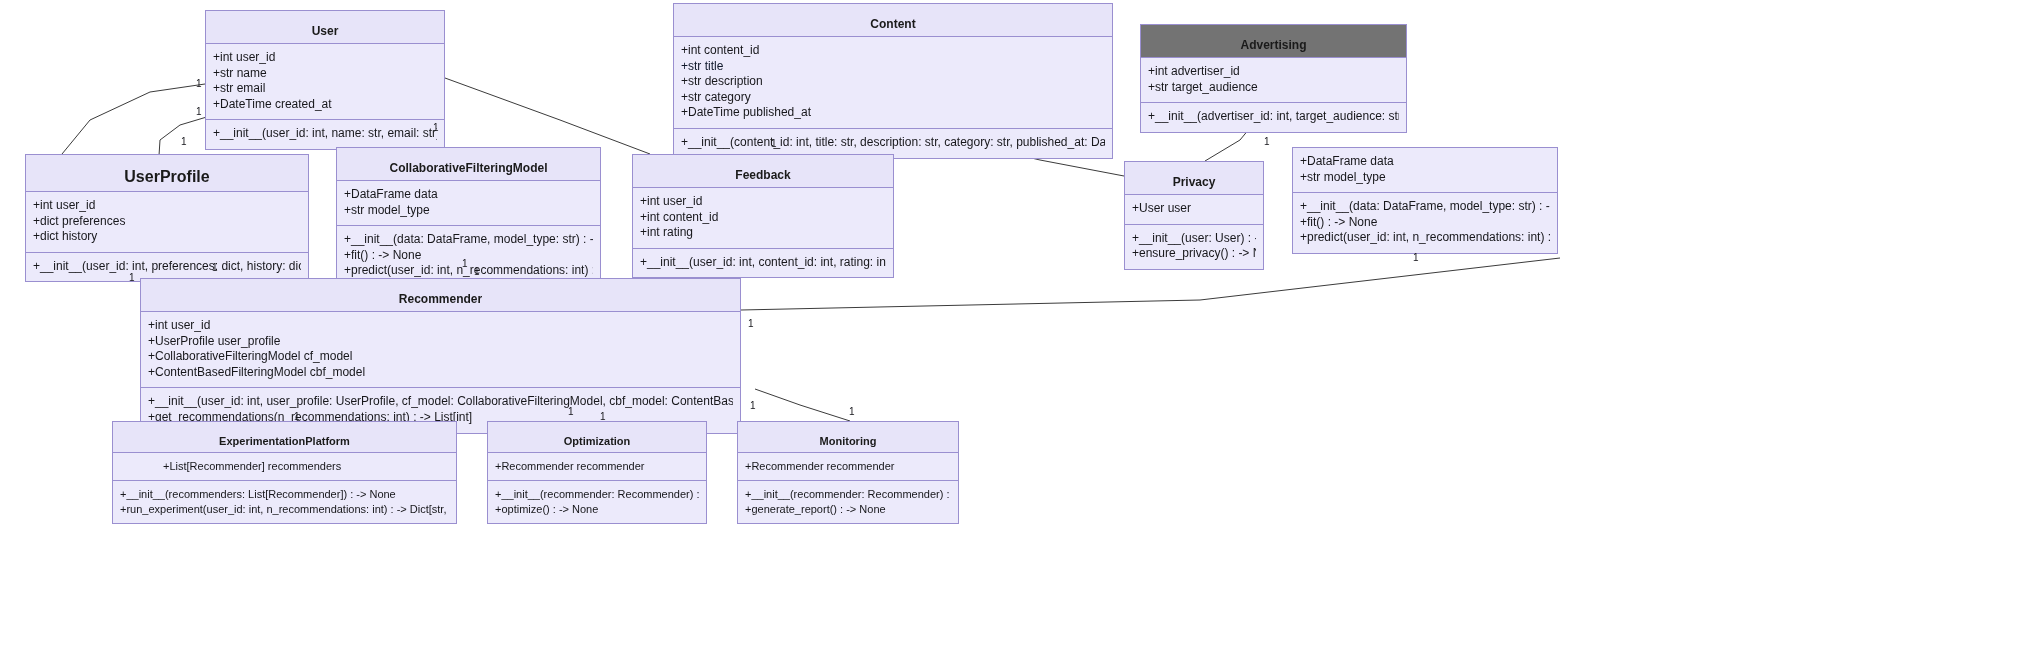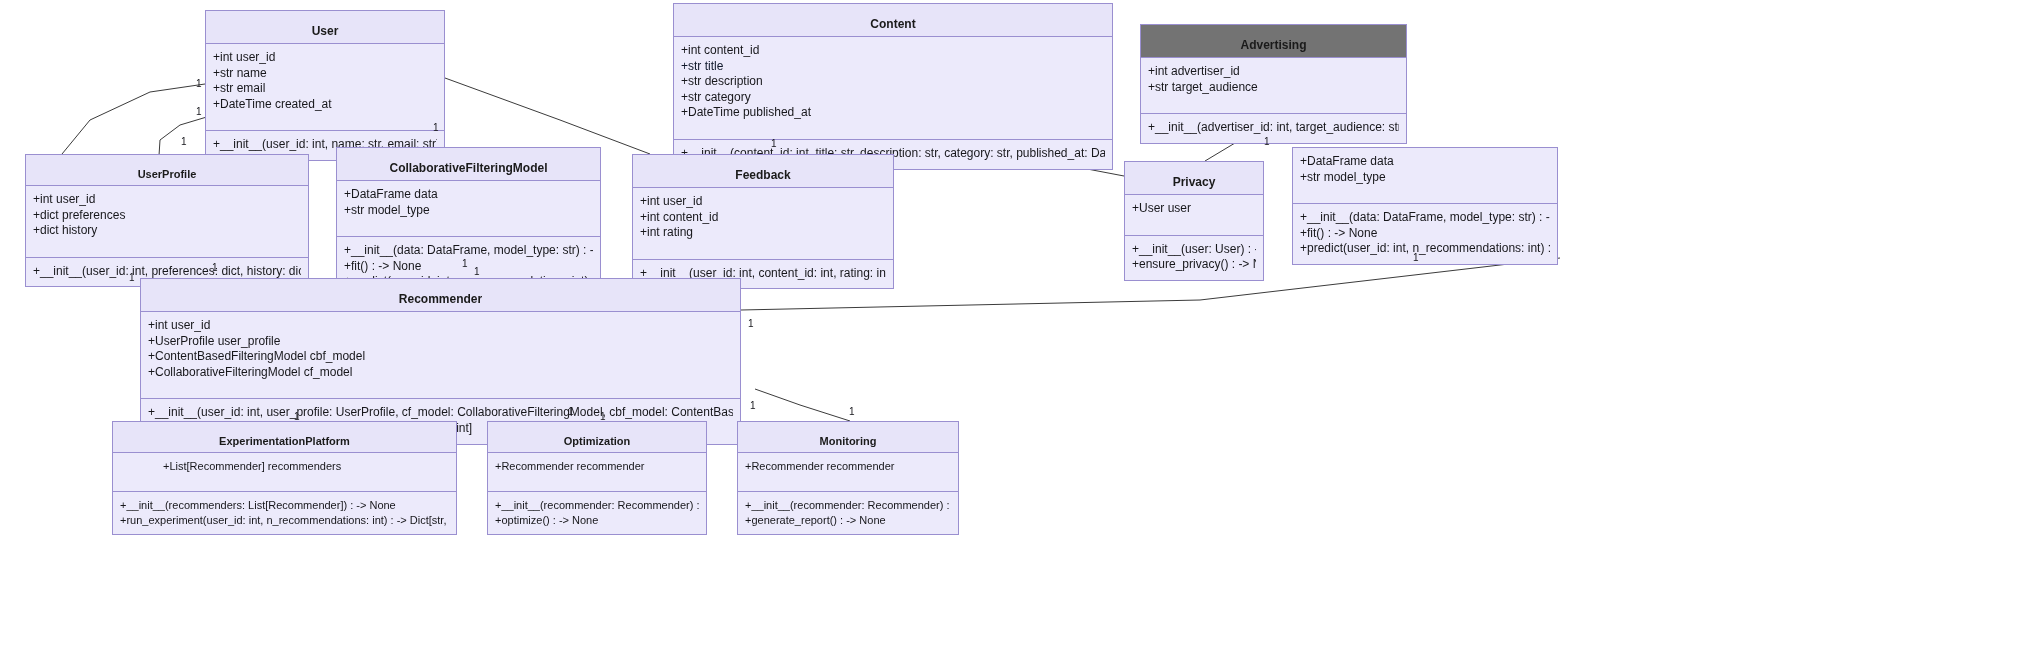--- a/index.html
+++ b/index.html
@@ -34,21 +34,21 @@
     text-align: center;
     font-weight: bold;
     color: #1a1a1a;
     padding: 13px 6px 5px 6px;
     border-bottom: 1px solid #9a8fd0;
     background: #e7e4f9;
     white-space: nowrap;
     overflow: hidden;
   }
   .uml-attrs {
-    padding: 6px 7px 18px 7px;
+    padding: 6px 7px 7px 7px;
     border-bottom: 1px solid #9a8fd0;
   }
   .uml-methods {
     padding: 6px 7px 7px 7px;
   }
   .uml-row {
     color: #17171b;
     white-space: nowrap;
     line-height: 1.30;
     overflow: hidden;
@@ -107,21 +107,21 @@
       <div class="uml-title" style="border-bottom-color: rgb(154, 143, 208); background: #737373; font-size: 12px;">Advertising</div>
       <div class="uml-attrs" style="border-bottom-color: rgb(154, 143, 208);">
         <div class="uml-row" style="color: rgb(23, 23, 27);">+int advertiser_id</div>
         <div class="uml-row" style="color: rgb(23, 23, 27);">+str target_audience</div>
       </div>
       <div class="uml-methods">
         <div class="uml-row" style="color: rgb(23, 23, 27);">+__init__(advertiser_id: int, target_audience: str) : -&gt; None</div>
       </div>
     </div>
     <div class="uml-class" style="left: 25px; top: 154px; width: 284px; border-color: rgb(154, 143, 208); background: rgb(236, 234, 251); font-size: 12px;">
-      <div class="uml-title" style="border-bottom-color: rgb(154, 143, 208); background: rgb(231, 228, 249); font-size: 11px;">UserProfile</div>
+      <div class="uml-title" style="border-bottom-color: rgb(154, 143, 208); background: rgb(231, 228, 249); font-size: 16px;">UserProfile</div>
       <div class="uml-attrs" style="border-bottom-color: rgb(154, 143, 208);">
         <div class="uml-row" style="color: rgb(23, 23, 27);">+int user_id</div>
         <div class="uml-row" style="color: rgb(23, 23, 27);">+dict preferences</div>
         <div class="uml-row" style="color: rgb(23, 23, 27);">+dict history</div>
       </div>
       <div class="uml-methods">
         <div class="uml-row" style="color: rgb(23, 23, 27);">+__init__(user_id: int, preferences: dict, history: dict) : -&gt; None</div>
       </div>
     </div>
     <div class="uml-class" style="left: 336px; top: 147px; width: 265px; border-color: rgb(154, 143, 208); background: rgb(236, 234, 251); font-size: 12px;">
@@ -166,22 +166,22 @@
         <div class="uml-row" style="color: rgb(23, 23, 27);">+__init__(data: DataFrame, model_type: str) : -&gt; None</div>
         <div class="uml-row" style="color: rgb(23, 23, 27);">+fit() : -&gt; None</div>
         <div class="uml-row" style="color: rgb(23, 23, 27);">+predict(user_id: int, n_recommendations: int) : -&gt; List[int]</div>
       </div>
     </div>
     <div class="uml-class" style="left: 140px; top: 278px; width: 601px; border-color: rgb(154, 143, 208); background: rgb(236, 234, 251); font-size: 12px;">
       <div class="uml-title" style="border-bottom-color: rgb(154, 143, 208); background: rgb(231, 228, 249); font-size: 12px;">Recommender</div>
       <div class="uml-attrs" style="border-bottom-color: rgb(154, 143, 208);">
         <div class="uml-row" style="color: rgb(23, 23, 27);">+int user_id</div>
         <div class="uml-row" style="color: rgb(23, 23, 27);">+UserProfile user_profile</div>
+        <div class="uml-row" style="color: rgb(23, 23, 27);">+CollaborativeFilteringModel cf_model</div>
         <div class="uml-row" style="color: rgb(23, 23, 27);">+ContentBasedFilteringModel cbf_model</div>
-        <div class="uml-row" style="color: rgb(23, 23, 27);">+CollaborativeFilteringModel cf_model</div>
       </div>
       <div class="uml-methods">
         <div class="uml-row" style="color: rgb(23, 23, 27);">+__init__(user_id: int, user_profile: UserProfile, cf_model: CollaborativeFilteringModel, cbf_model: ContentBasedFilteringModel) : -&gt; None</div>
         <div class="uml-row" style="color: rgb(23, 23, 27);">+get_recommendations(n_recommendations: int) : -&gt; List[int]</div>
       </div>
     </div>
     <div class="uml-class" style="left: 112px; top: 421px; width: 345px; border-color: rgb(154, 143, 208); background: rgb(236, 234, 251); font-size: 11px;">
       <div class="uml-title" style="border-bottom-color: rgb(154, 143, 208); background: rgb(231, 228, 249); font-size: 11px;">ExperimentationPlatform</div>
       <div class="uml-attrs" style="border-bottom-color: rgb(154, 143, 208);">
         <div class="uml-row" style="color: rgb(23, 23, 27); margin-left: 43px;">+List[Recommender] recommenders</div>

